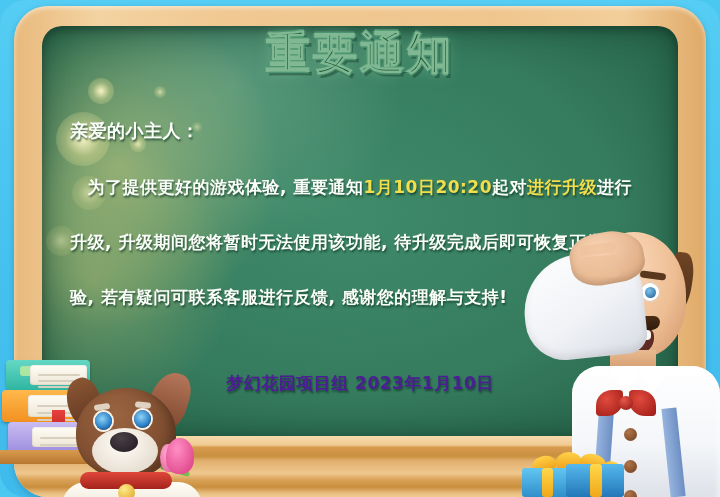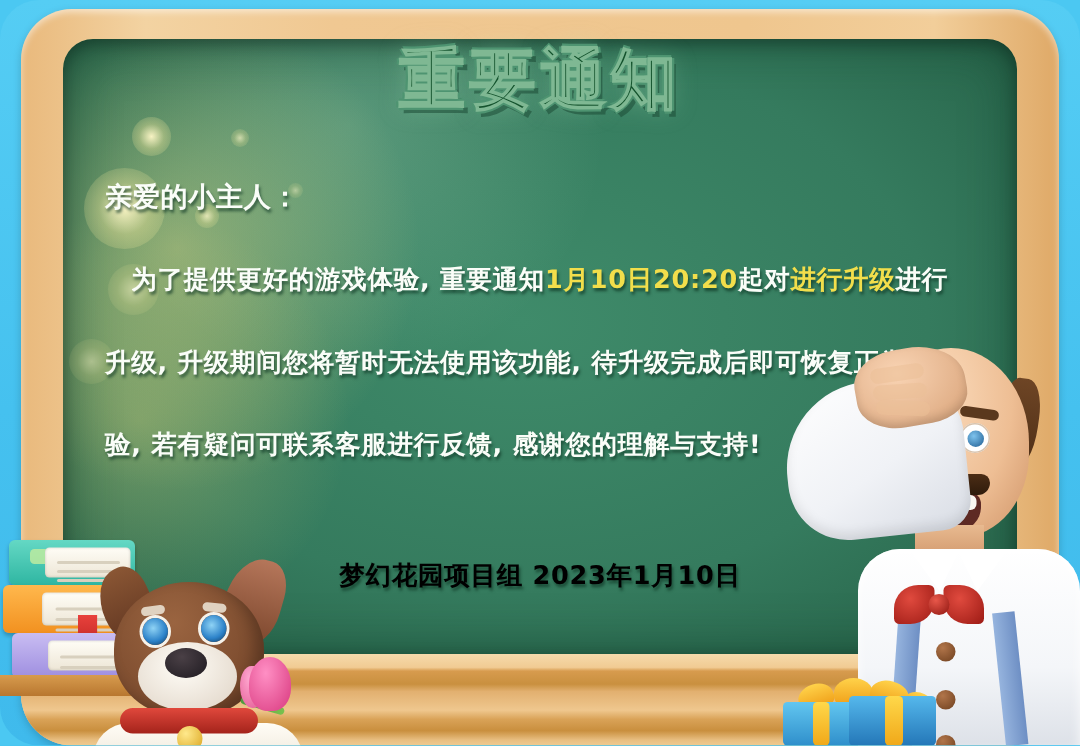--- a/index.html
+++ b/index.html
@@ -84,21 +84,21 @@
   .para{
     position:absolute; left:70px; top:160px; width:570px;
     font-size:17px; font-weight:bold; color:#FAFDF8;
     line-height:55px; letter-spacing:.5px;
     text-shadow:1px 2px 2px rgba(16,56,38,.7);
   }
   .para .hl{ color:#F2DE4B; text-shadow:1px 2px 2px rgba(16,56,38,.75); }
   .sign{
     position:absolute; left:0; right:0; top:372px;
     text-align:center;
-    font-size:17px; font-weight:bold; color:#000000;
+    font-size:17px; font-weight:bold; color:#4c1d95;
     letter-spacing:.5px;
     text-shadow:1px 2px 2px rgba(16,56,38,.7);
   }
 
   
   .books{ position:absolute; left:0px; top:358px; width:106px; height:105px; }
   .bk{ position:absolute; border-radius:4px; box-shadow:0 2px 3px rgba(0,0,0,.25); }
   .bk .pages{ position:absolute; right:3px; top:5px; bottom:5px; left:28%;
     background:linear-gradient(180deg,#FFFDF6,#EDE6D6); border-radius:3px;
     box-shadow:inset 0 0 2px rgba(0,0,0,.2); }

